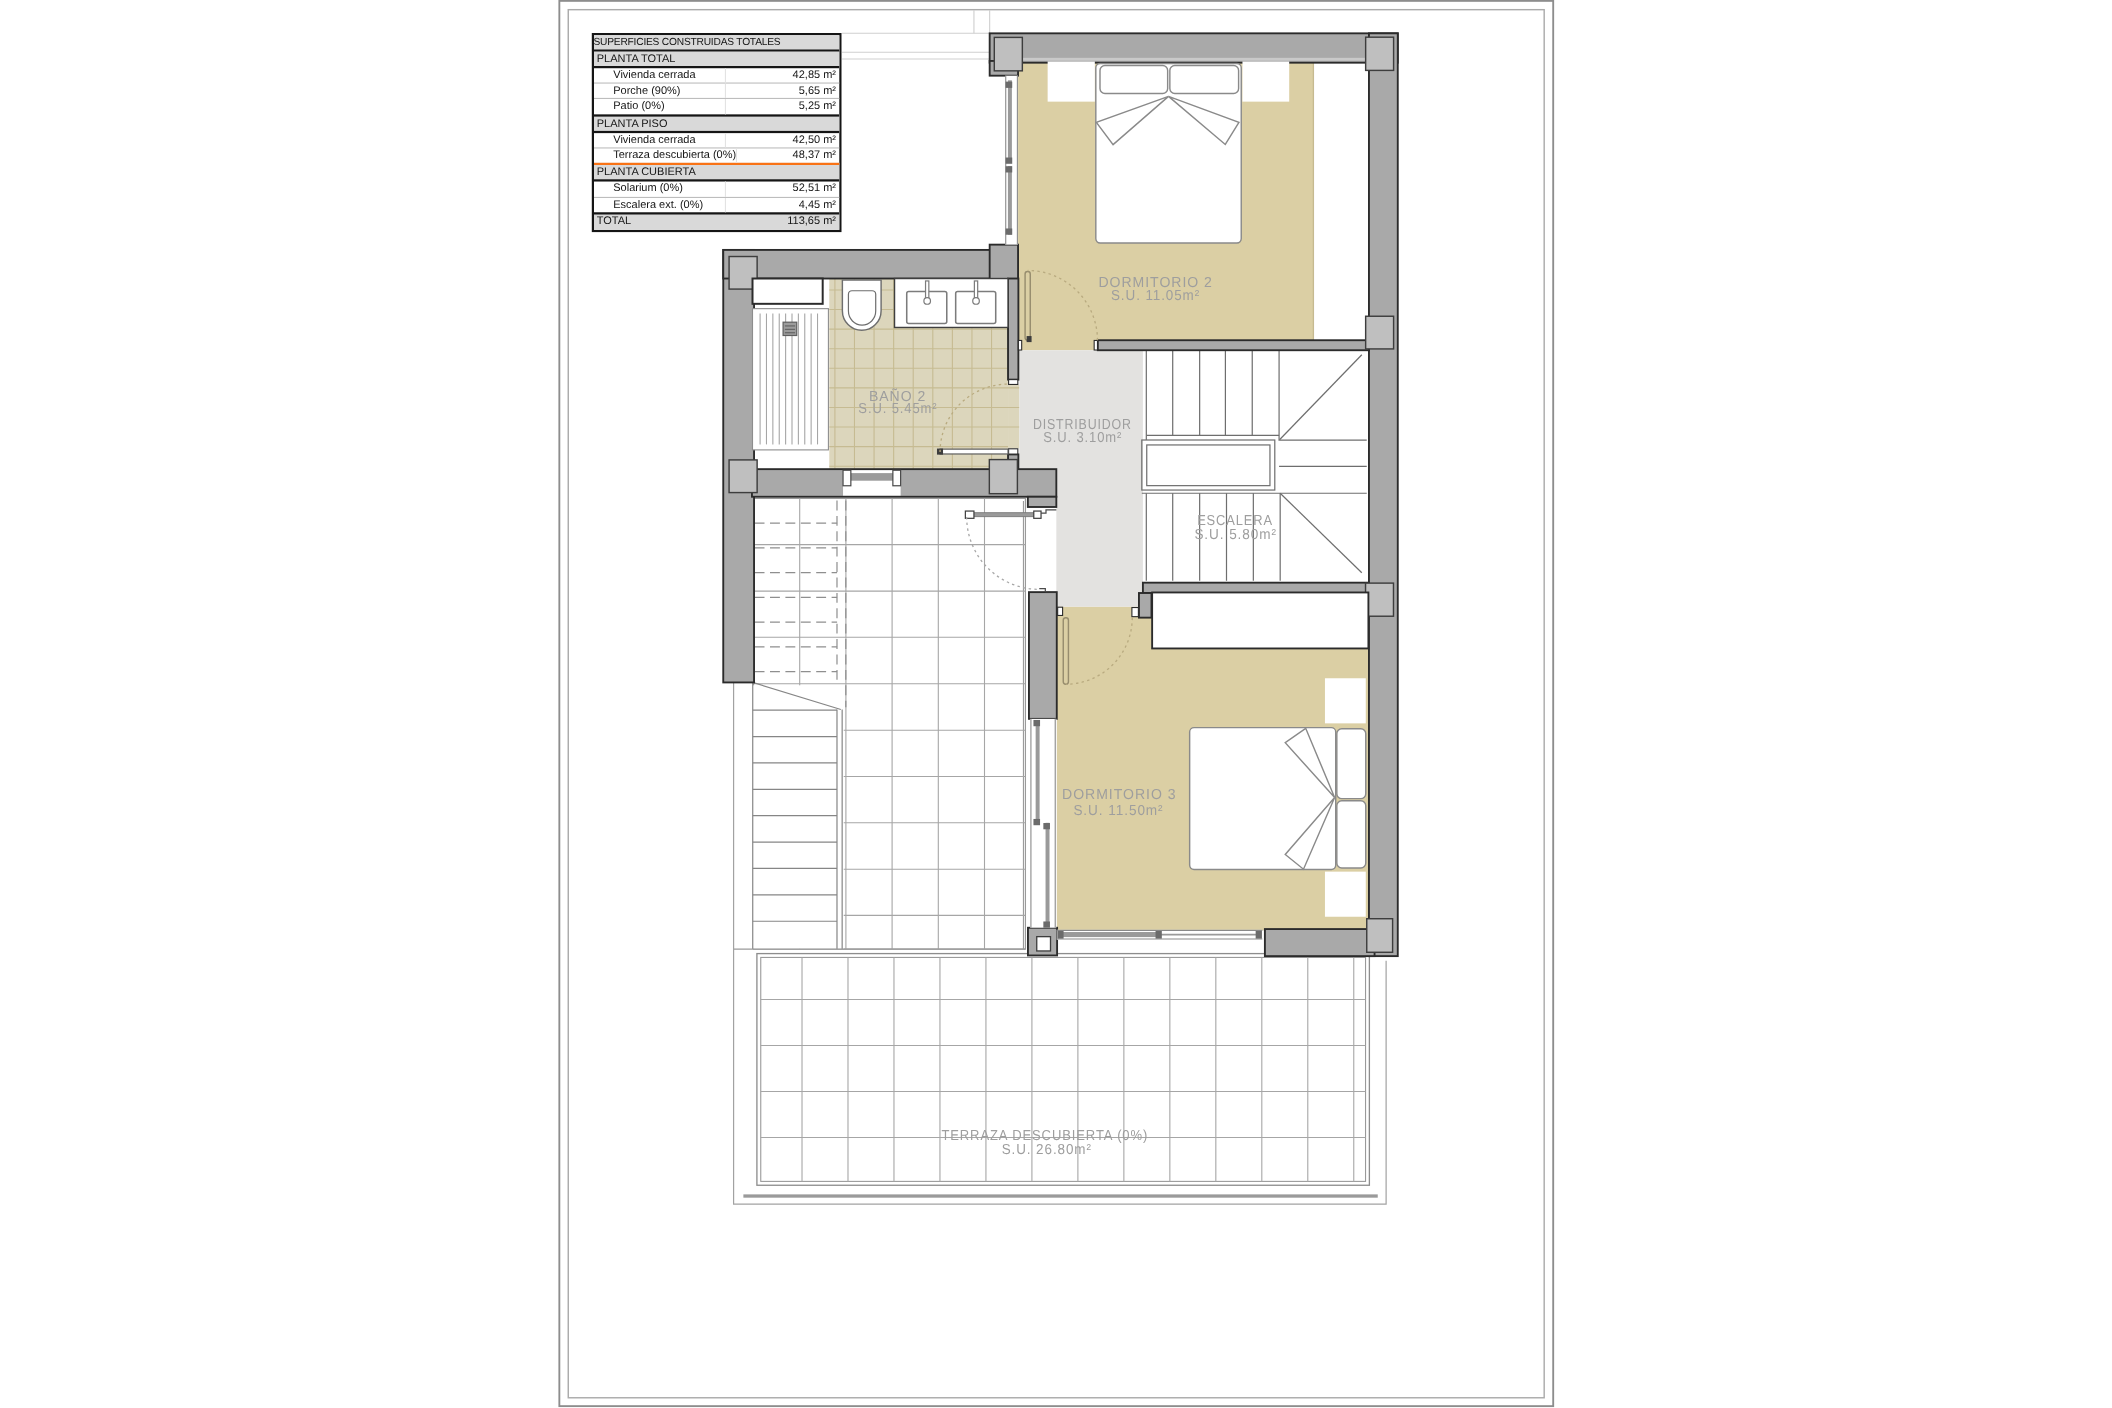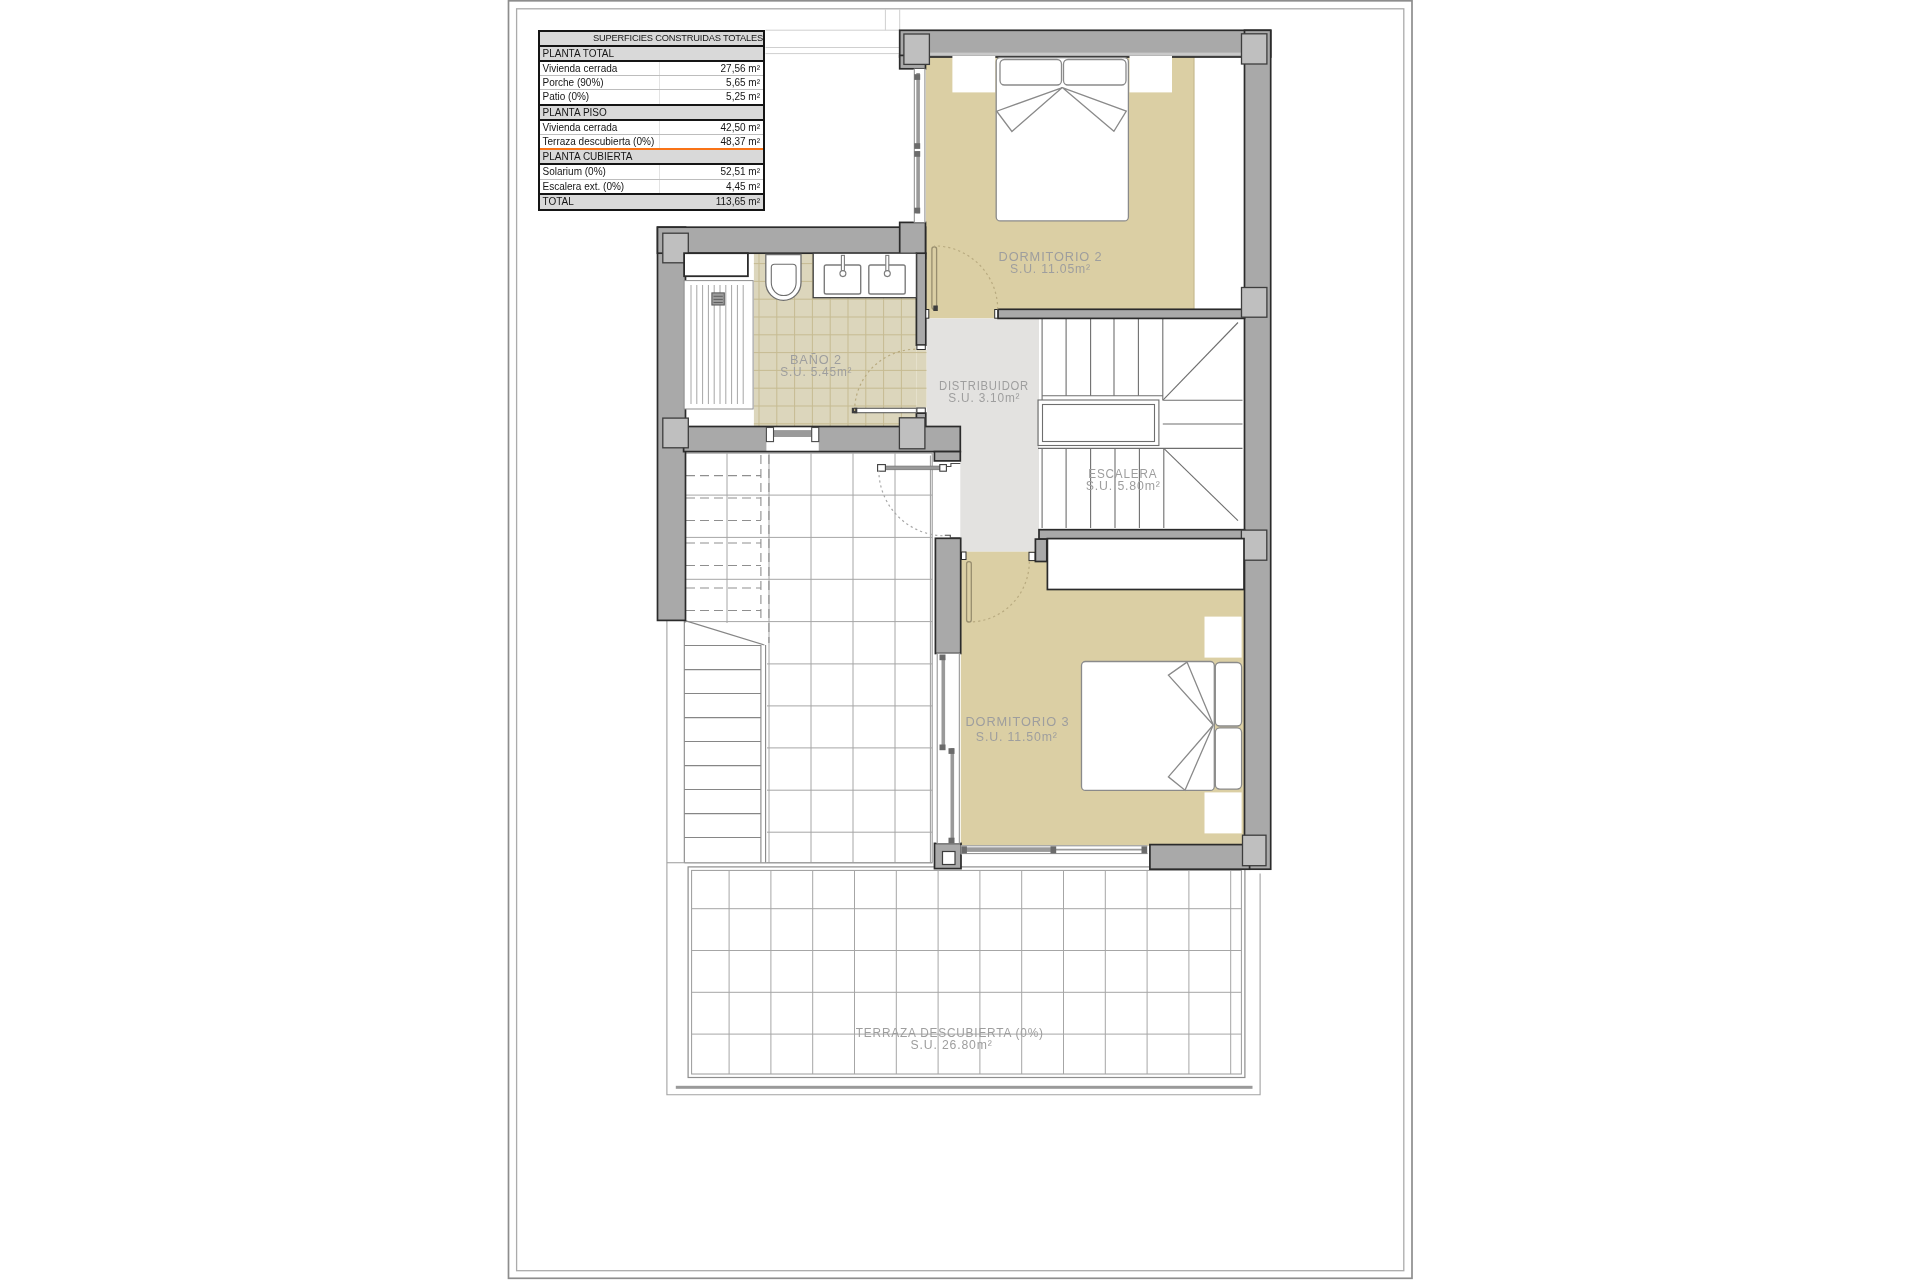--- a/index.html
+++ b/index.html
@@ -1,41 +1,41 @@
 <!DOCTYPE html>
 <html><head>
 <meta charset="utf-8">
 <style>
   html,body{margin:0;padding:0;background:#ffffff;}
   #page{position:relative;width:1920px;height:1280px;background:#ffffff;overflow:hidden;
         font-family:"Liberation Sans", sans-serif;}
   #tbl{position:absolute;left:537.5px;top:30.4px;width:223.5px;border:2px solid #151515;
        font-size:10px;color:#151515;background:#fff;}
-  .trh{height:12.4px;line-height:12.9px;background:#d9d9d9;text-align:right;
+  .trh{height:12.4px;line-height:12.9px;background:#d9d9d9;text-align:left;
        border-bottom:2px solid #151515;font-size:9.3px;letter-spacing:-0.2px;}
   .sec{height:13px;line-height:13px;background:#d9d9d9;padding-left:3px;
        border-bottom:2px solid #151515;}
-  .row{height:13.3px;line-height:13.3px;display:flex;border-bottom:1px solid #bdbdbd;}
+  .row{height:13.3px;line-height:13.3px;display:flex;border-bottom:1px solid #bdbdbd;padding-left:15px;}
   .row:nth-child(n){}
   .lab{flex:1;padding-left:3px;white-space:nowrap;}
   .val{width:100px;text-align:right;padding-right:3px;border-left:1px solid #e3e3e3;white-space:nowrap;}
   .tot{height:13.9px;line-height:13.9px;background:#d9d9d9;display:flex;border-bottom:0;align-items:flex-end;}
   svg{position:absolute;left:0;top:0;}
   text{font-family:"Liberation Sans", sans-serif;fill:#9e9e9e;}
 </style>
 </head>
 <body>
 <div id="page">
 
 <div id="tbl">
   <div class="trh">SUPERFICIES CONSTRUIDAS TOTALES</div>
   <div class="sec">PLANTA TOTAL</div>
   <div class="row">
         <span class="lab">Vivienda cerrada</span>
-        <span class="val">27,56 m²</span>
+        <span class="val">42,85 m²</span>
       </div>
   <div class="row">
         <span class="lab">Porche (90%)</span>
         <span class="val">5,65 m²</span>
       </div>
   <div class="row" style="border-bottom:0">
         <span class="lab">Patio (0%)</span>
         <span class="val">5,25 m²</span>
       </div>
   <div class="sec" style="border-top:2px solid #151515">PLANTA PISO</div>

